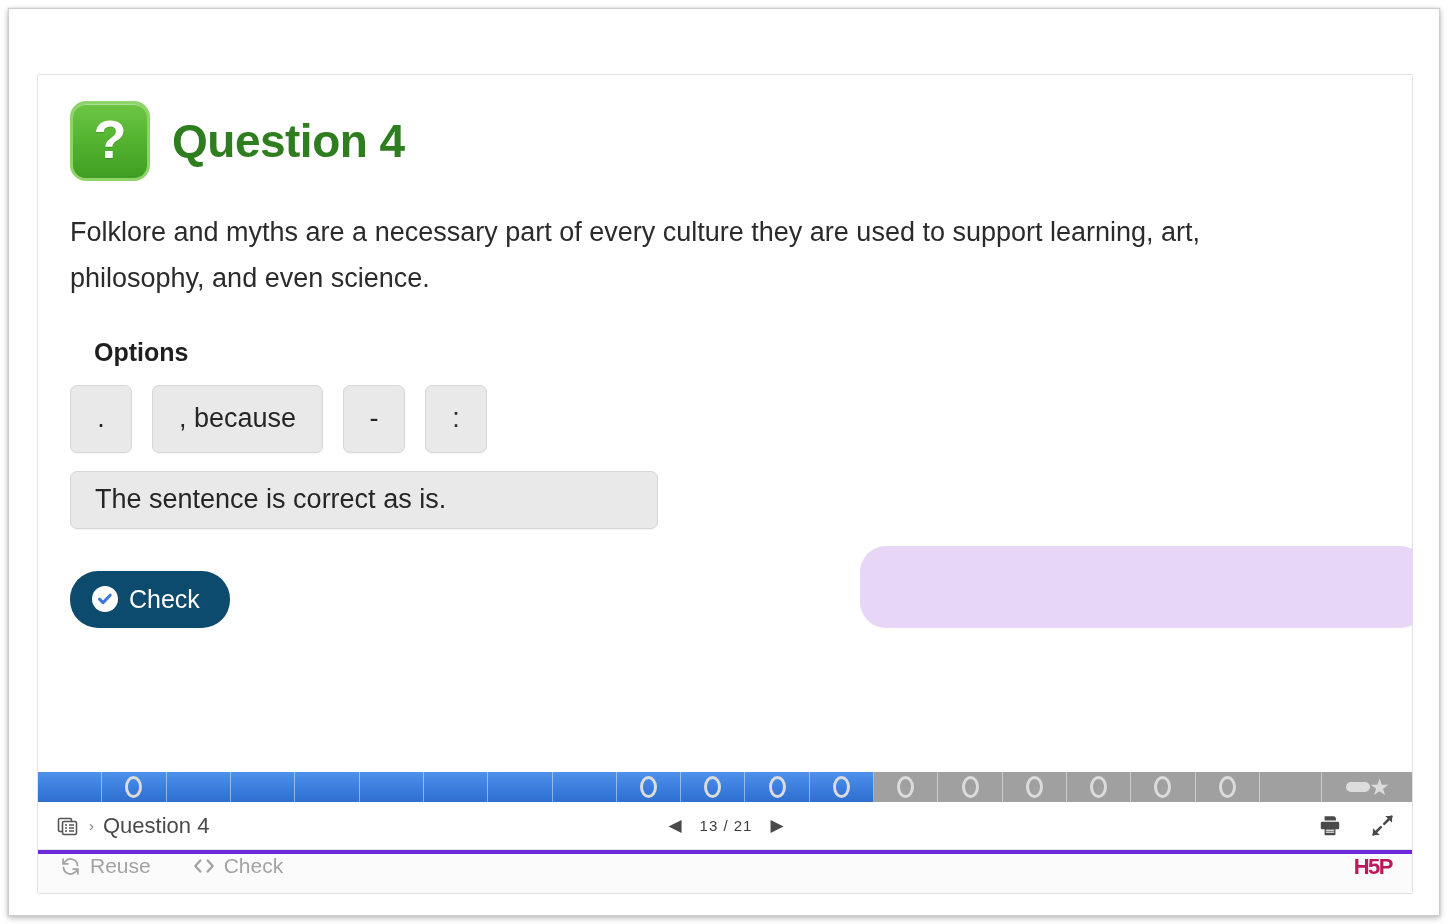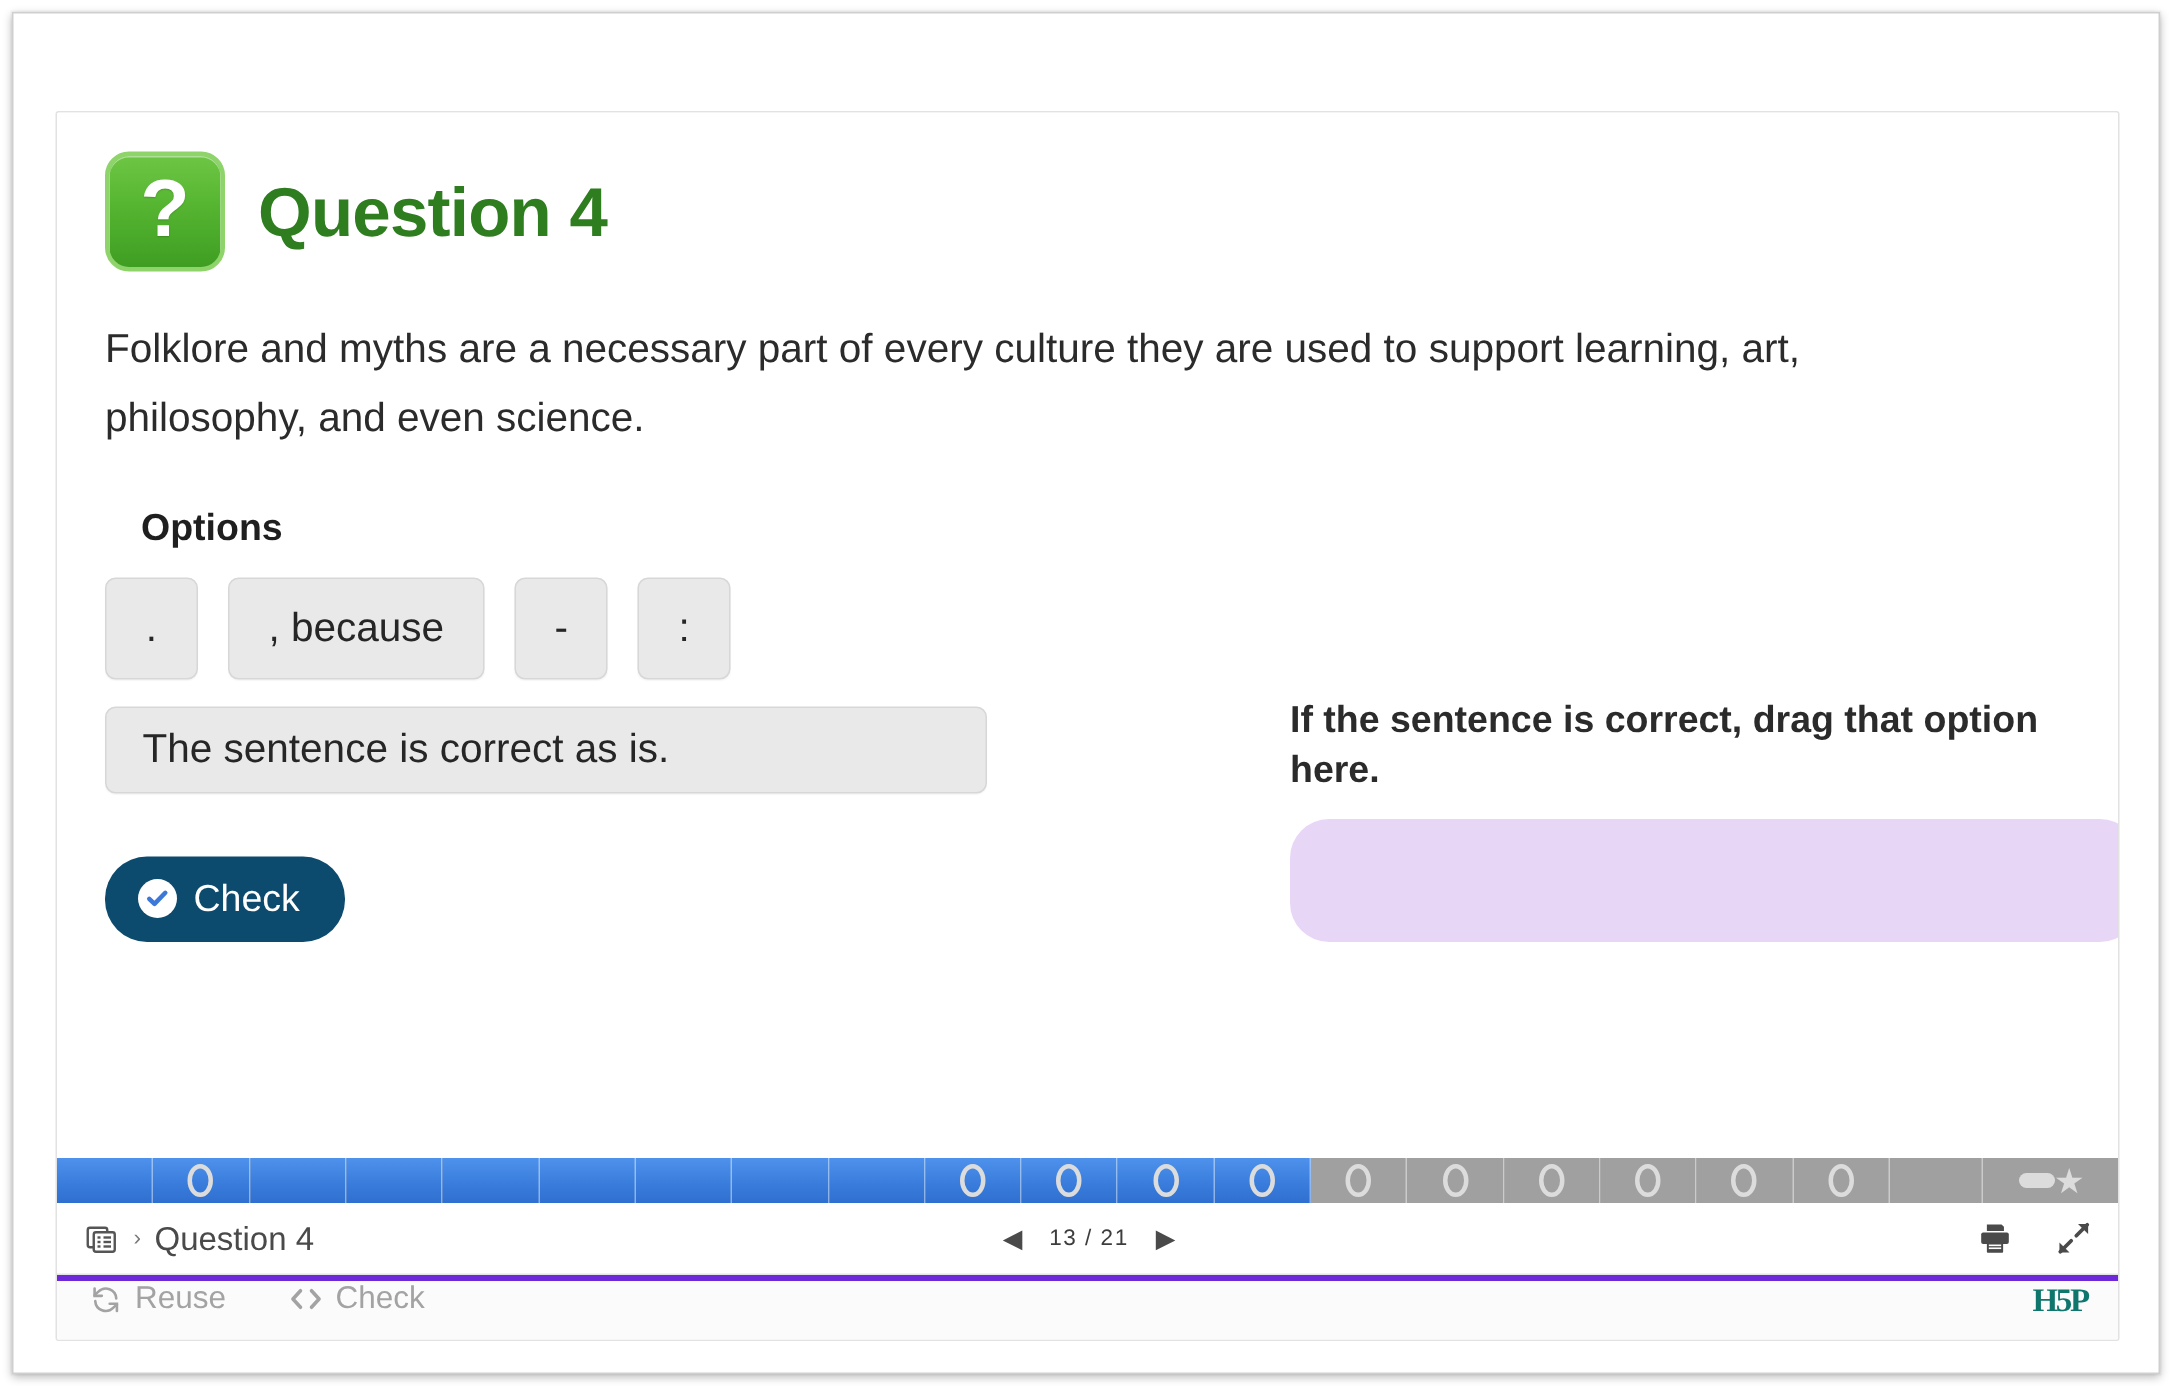--- a/index.html
+++ b/index.html
@@ -276,25 +276,24 @@
   }
   .footer-action {
     display: flex; align-items: center; gap: 9px;
     color: #a3a3a3; font-size: 21px;
     cursor: pointer;
     margin-right: 42px;
   }
   .footer-action svg { display: block; }
   .h5p-logo {
     margin-left: auto;
-    color: #0f766e;
+    color: #be185d;
     font-size: 22px;
     font-weight: bold;
     letter-spacing: -1.5px;
-    font-family: Liberation Serif, serif;
   }
 </style>
 </head>
 <body>
 
 <div class="window-frame">
   <div class="window-inner">
 
     <div class="content">
 
@@ -325,21 +324,20 @@
             <span class="check-icon">
               <svg width="18" height="18" viewBox="0 0 18 18">
                   <path d="M3.5 9.2 L7 12.6 L14.2 5.2" stroke="#3b78d8" stroke-width="3" fill="none" stroke-linecap="round" stroke-linejoin="round"></path>
                 </svg>
             </span>
             <span>Check</span>
           </button>
         </div>
 
         <div class="col-right">
-          <div class="dropzone-title">If the sentence is correct, drag that option here.</div>
           <div class="dropzone"></div>
         </div>
 
       </div>
     </div>
 
     <div class="progress-bar">
       <div class="seg done"></div>
       <div class="seg done">
           <span class="dot"></span>

